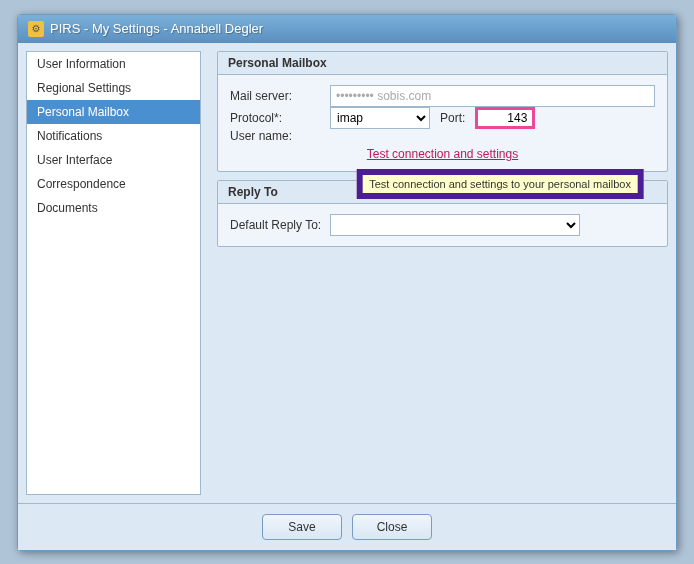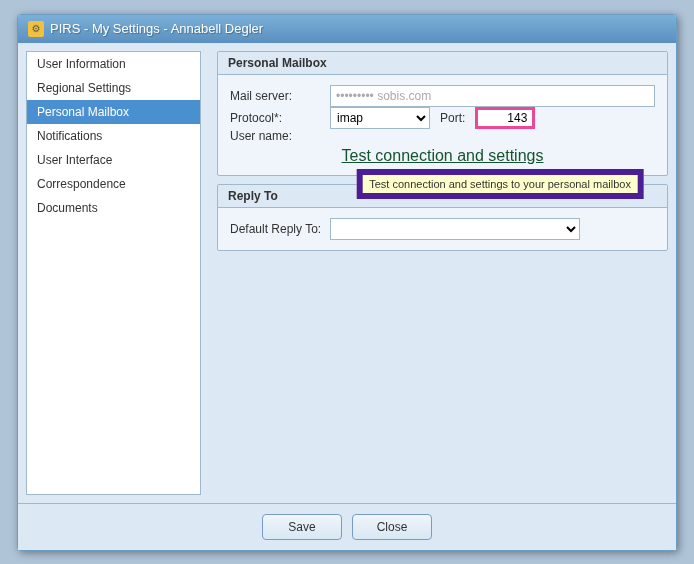--- a/index.html
+++ b/index.html
@@ -158,24 +158,24 @@
 
     .test-link-row {
       display: flex;
       align-items: center;
       justify-content: center;
       margin-top: 4px;
       position: relative;
     }
 
     .test-link {
-      color: #14532d;
+      color: #be185d;
       text-decoration: underline;
       cursor: pointer;
-      font-size: 16px;
+      font-size: 12px;
     }
 
     .tooltip {
       position: absolute;
       top: 22px;
       left: 50%;
       transform: translateX(-30%);
       background: #ffffcc;
       border: 6px solid #4c1d95;
       padding: 3px 7px;

